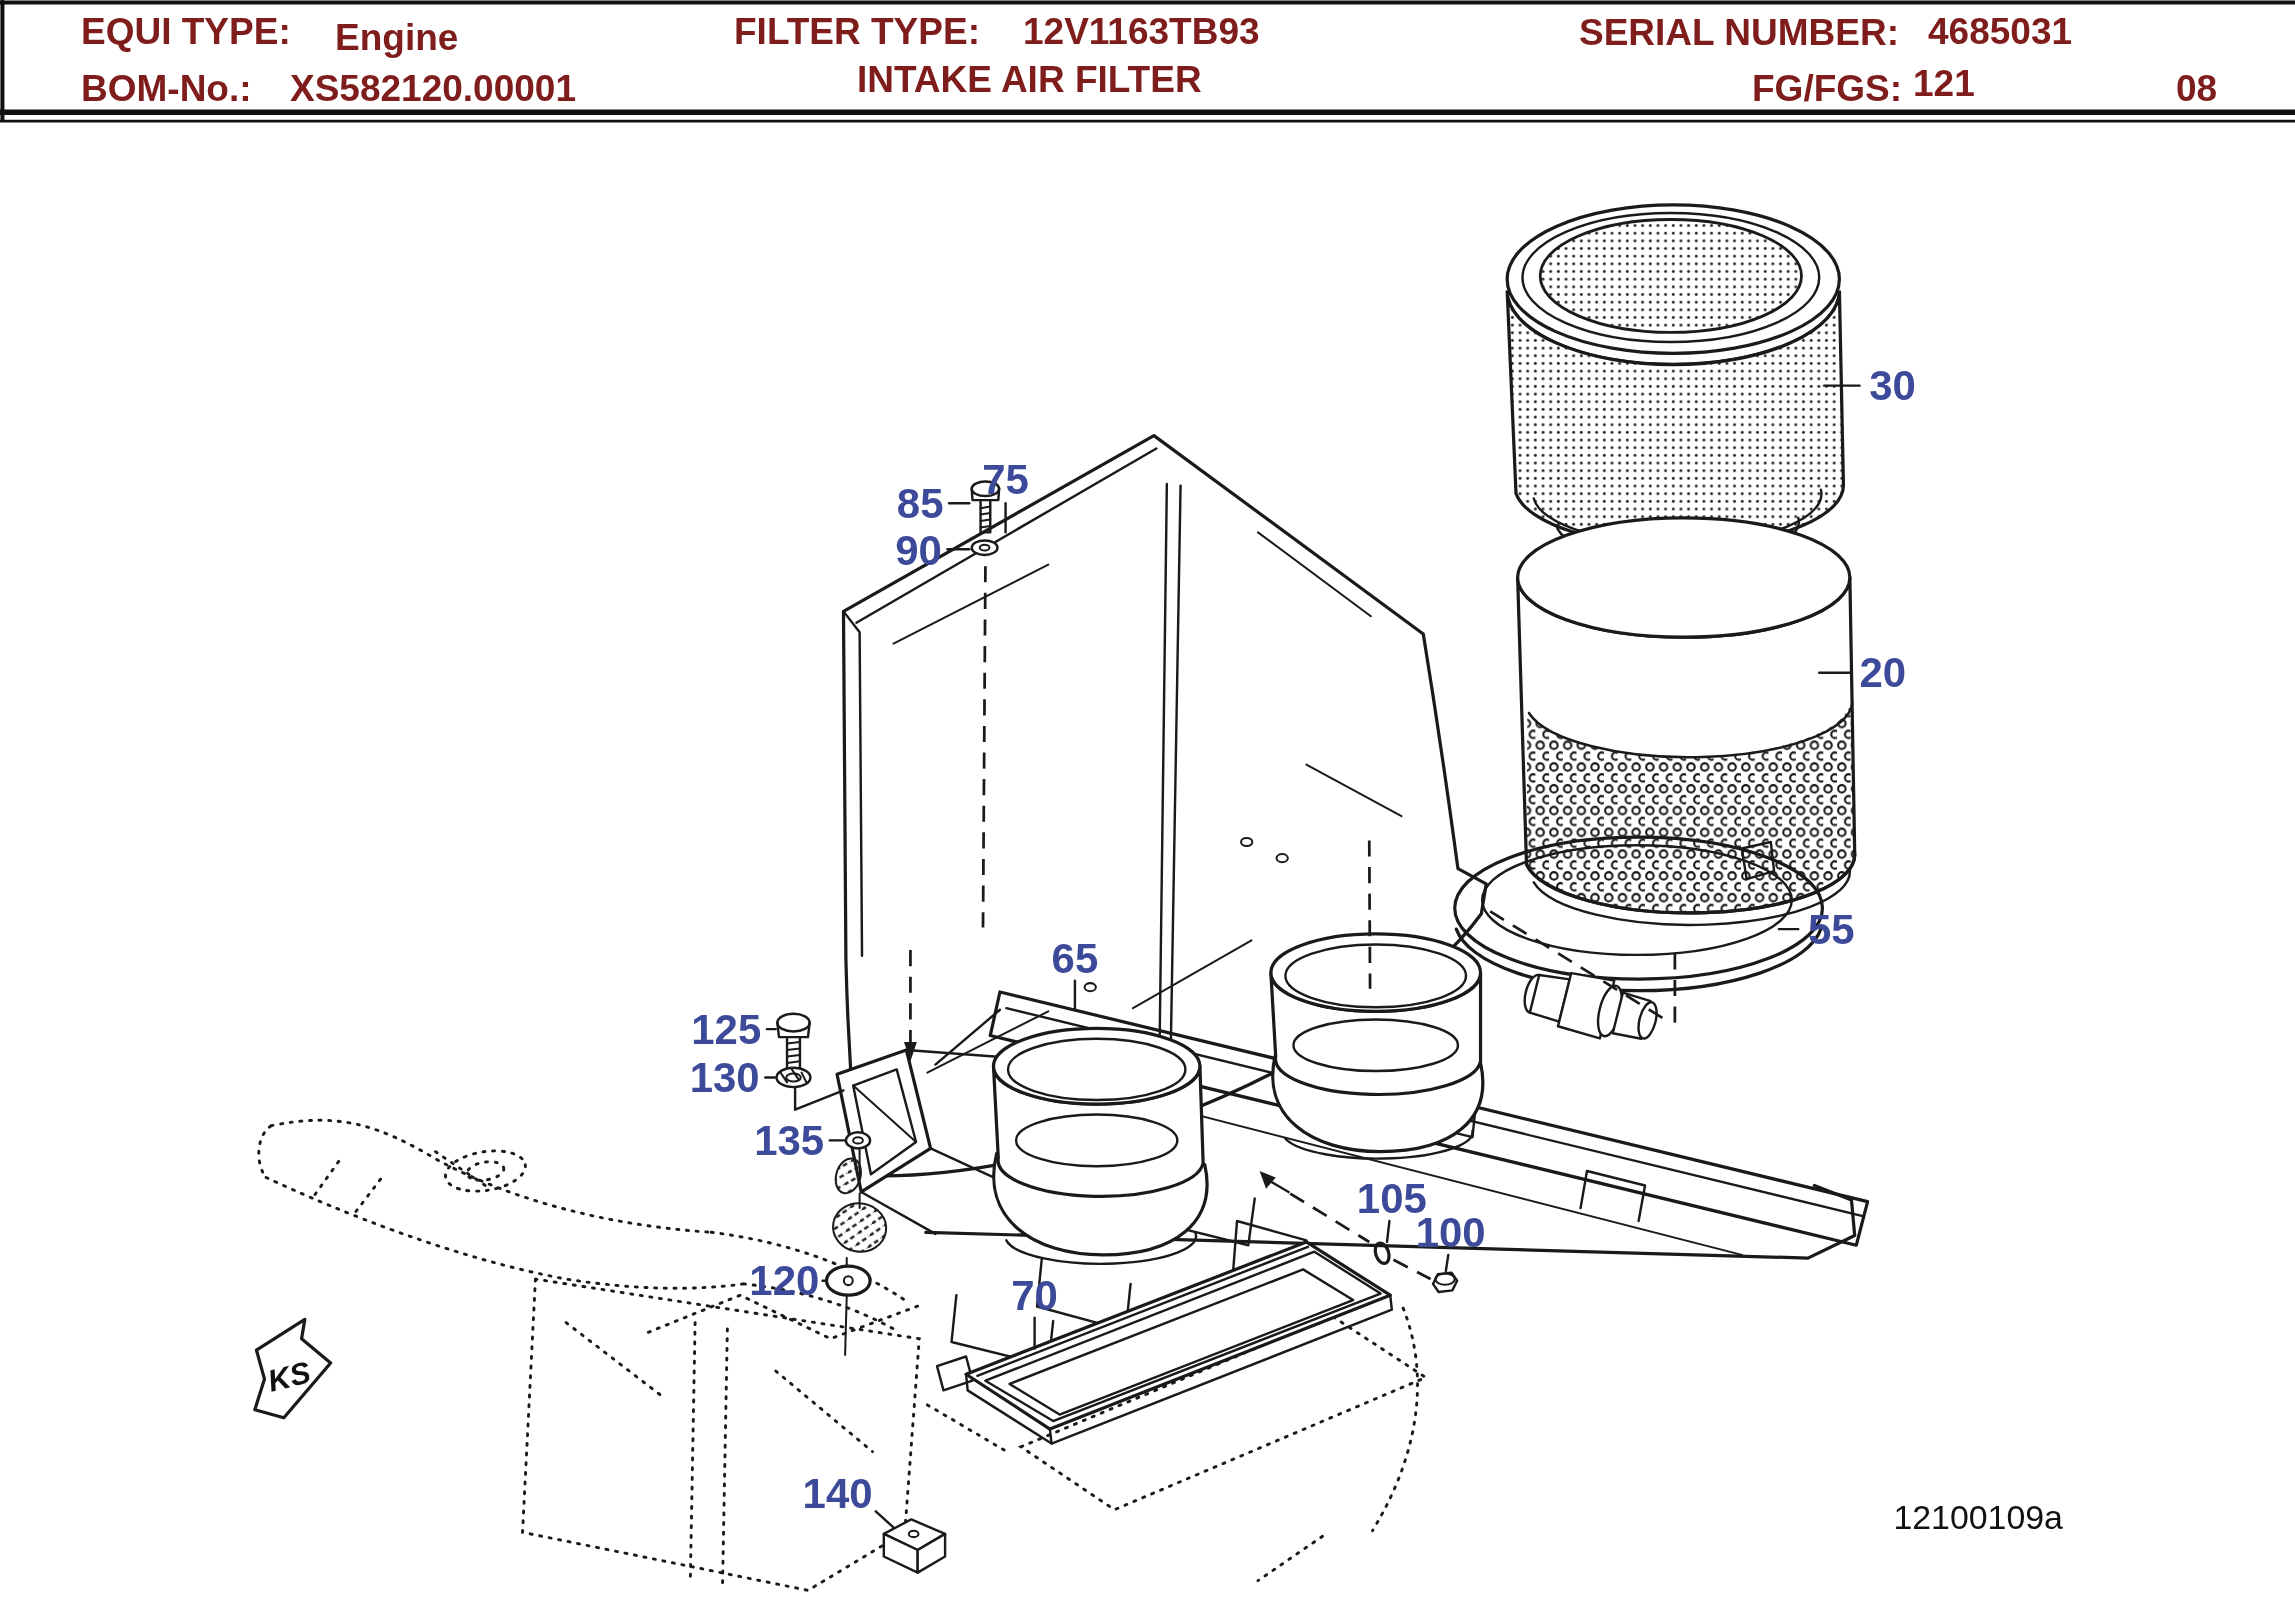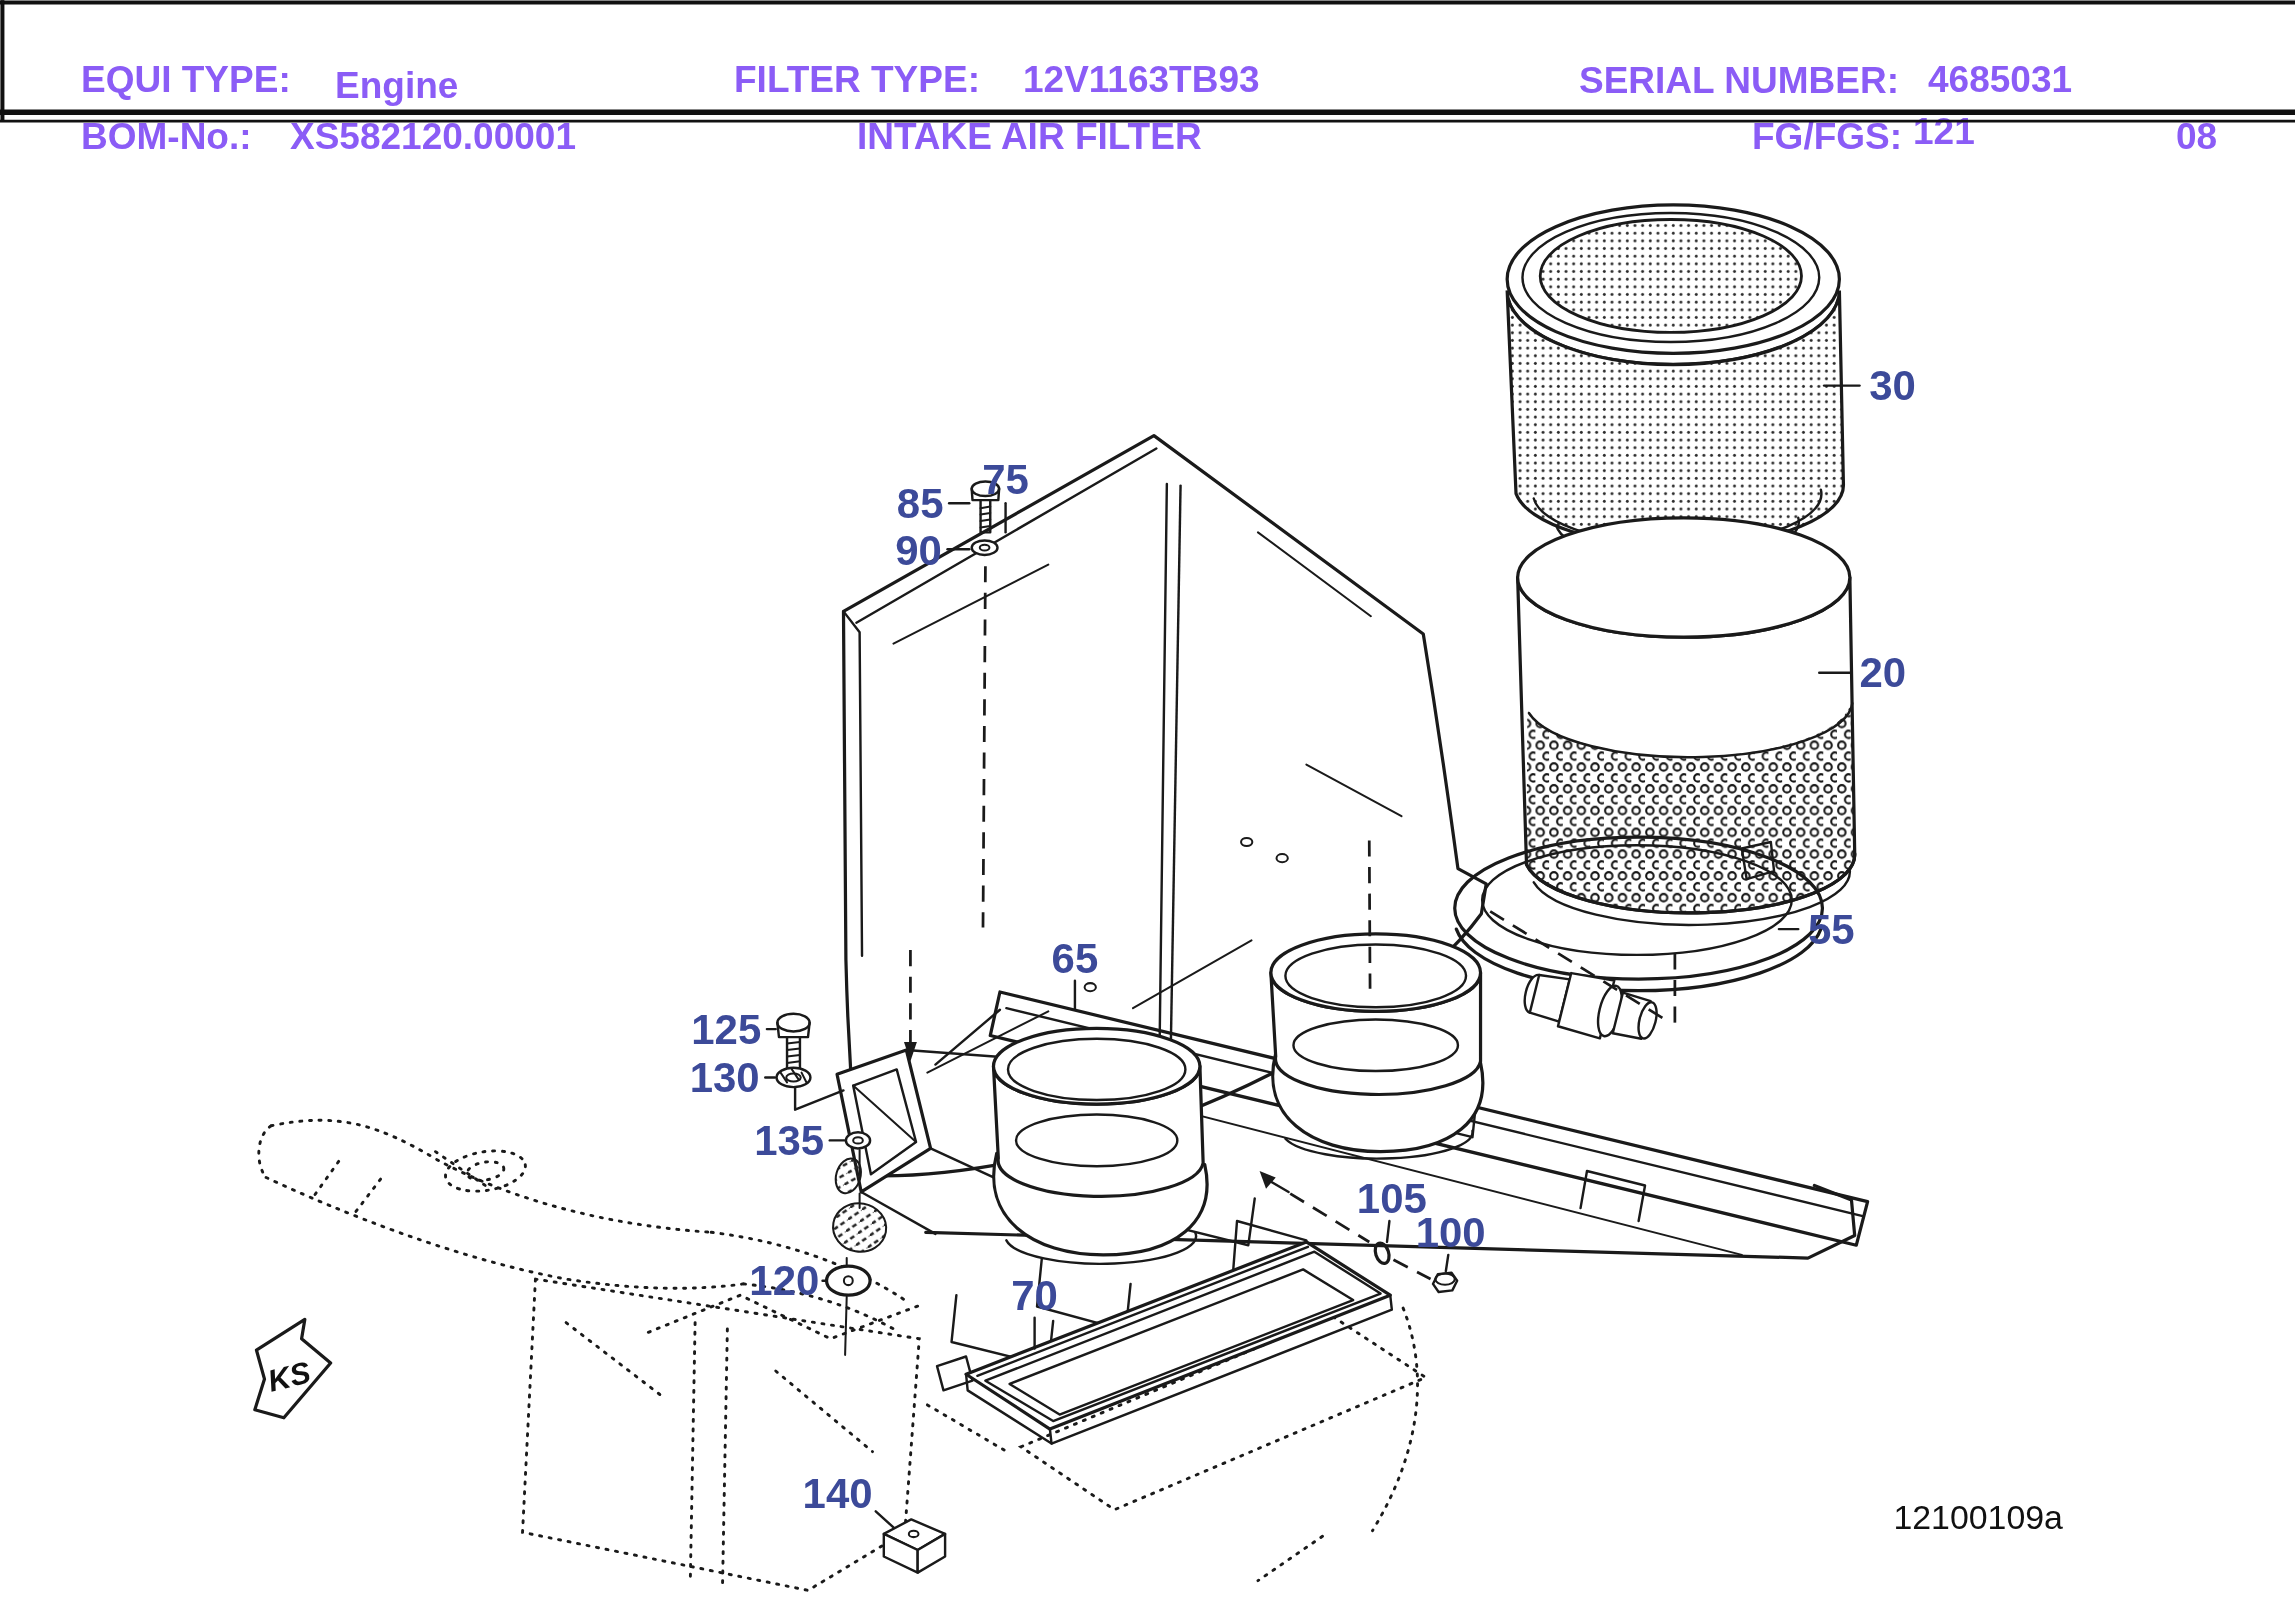--- a/index.html
+++ b/index.html
@@ -1,19 +1,19 @@
 <!DOCTYPE html>
 <html style="font-size:13px"><head>
 <meta charset="utf-8">
 <style>
   html,body{margin:0;padding:0;background:#e8e8e8;}
   .page{position:relative;width:2295px;height:1605px;background:#ffffff;overflow:hidden;
         font-family:"Liberation Sans", sans-serif;}
-  .hdr-text{position:absolute;font-weight:bold;font-size:37px;color:#8b5cf6;white-space:nowrap;
-            font-family:"Liberation Sans", sans-serif;margin-top:48px;}
+  .hdr-text{position:absolute;font-weight:bold;font-size:37px;color:#7f1d1d;white-space:nowrap;
+            font-family:"Liberation Sans", sans-serif;}
   svg{position:absolute;left:0;top:0;}
   .ln{stroke:#1a1a1a;fill:none;stroke-width:4;stroke-linejoin:round;stroke-linecap:round;}
   .ln3{stroke:#1a1a1a;fill:none;stroke-width:3;stroke-linejoin:round;stroke-linecap:round;}
   .ln2{stroke:#1a1a1a;fill:none;stroke-width:2.5;stroke-linejoin:round;stroke-linecap:round;}
   .wfill{fill:#ffffff;}
   .dash{stroke:#1a1a1a;fill:none;stroke-width:3.4;stroke-dasharray:20 13;stroke-linecap:butt;}
   .dot{stroke:#1a1a1a;fill:none;stroke-width:3.6;stroke-dasharray:2.5 9.5;stroke-linecap:round;}
   .callout{fill:#3c4a99;font-family:"Liberation Sans", sans-serif;font-weight:bold;font-size:52px;}
   .figcode{fill:#111;font-family:"Liberation Sans", sans-serif;font-size:42px;}
   .ksText{fill:#111;font-family:"Liberation Sans", sans-serif;font-weight:bold;font-style:italic;font-size:38px;}
@@ -26,21 +26,21 @@
   <div>
     <span class="hdr-text" style="left:81px;top:11.3px">EQUI TYPE:</span>
     <span class="hdr-text" style="left:335px;top:17px">Engine</span>
     <span class="hdr-text" style="left:734px;top:11.3px">FILTER TYPE:</span>
     <span class="hdr-text" style="left:1023px;top:11.3px">12V1163TB93</span>
     <span class="hdr-text" style="left:1579px;top:12px">SERIAL NUMBER:</span>
     <span class="hdr-text" style="left:1928px;top:11.3px">4685031</span>
 
     <span class="hdr-text" style="left:81px;top:68px">BOM-No.:</span>
     <span class="hdr-text" style="left:290px;top:68px">XS582120.00001</span>
-    <span class="hdr-text" style="left:857px;top:68px">INTAKE AIR FILTER</span>
+    <span class="hdr-text" style="left:857px;top:59px">INTAKE AIR FILTER</span>
     <span class="hdr-text" style="left:1752px;top:68px">FG/FGS:</span>
     <span class="hdr-text" style="left:1913px;top:63px">121</span>
     <span class="hdr-text" style="left:2176px;top:68px">08</span>
   </div>
 
   <svg width="2295" height="1605" viewBox="0 0 2846 1990">
     <defs>
       <pattern id="dots" width="9.5" height="9.5" patternUnits="userSpaceOnUse">
         <circle cx="4" cy="4" r="1.8" fill="#2b2b2b"></circle>
       </pattern>

